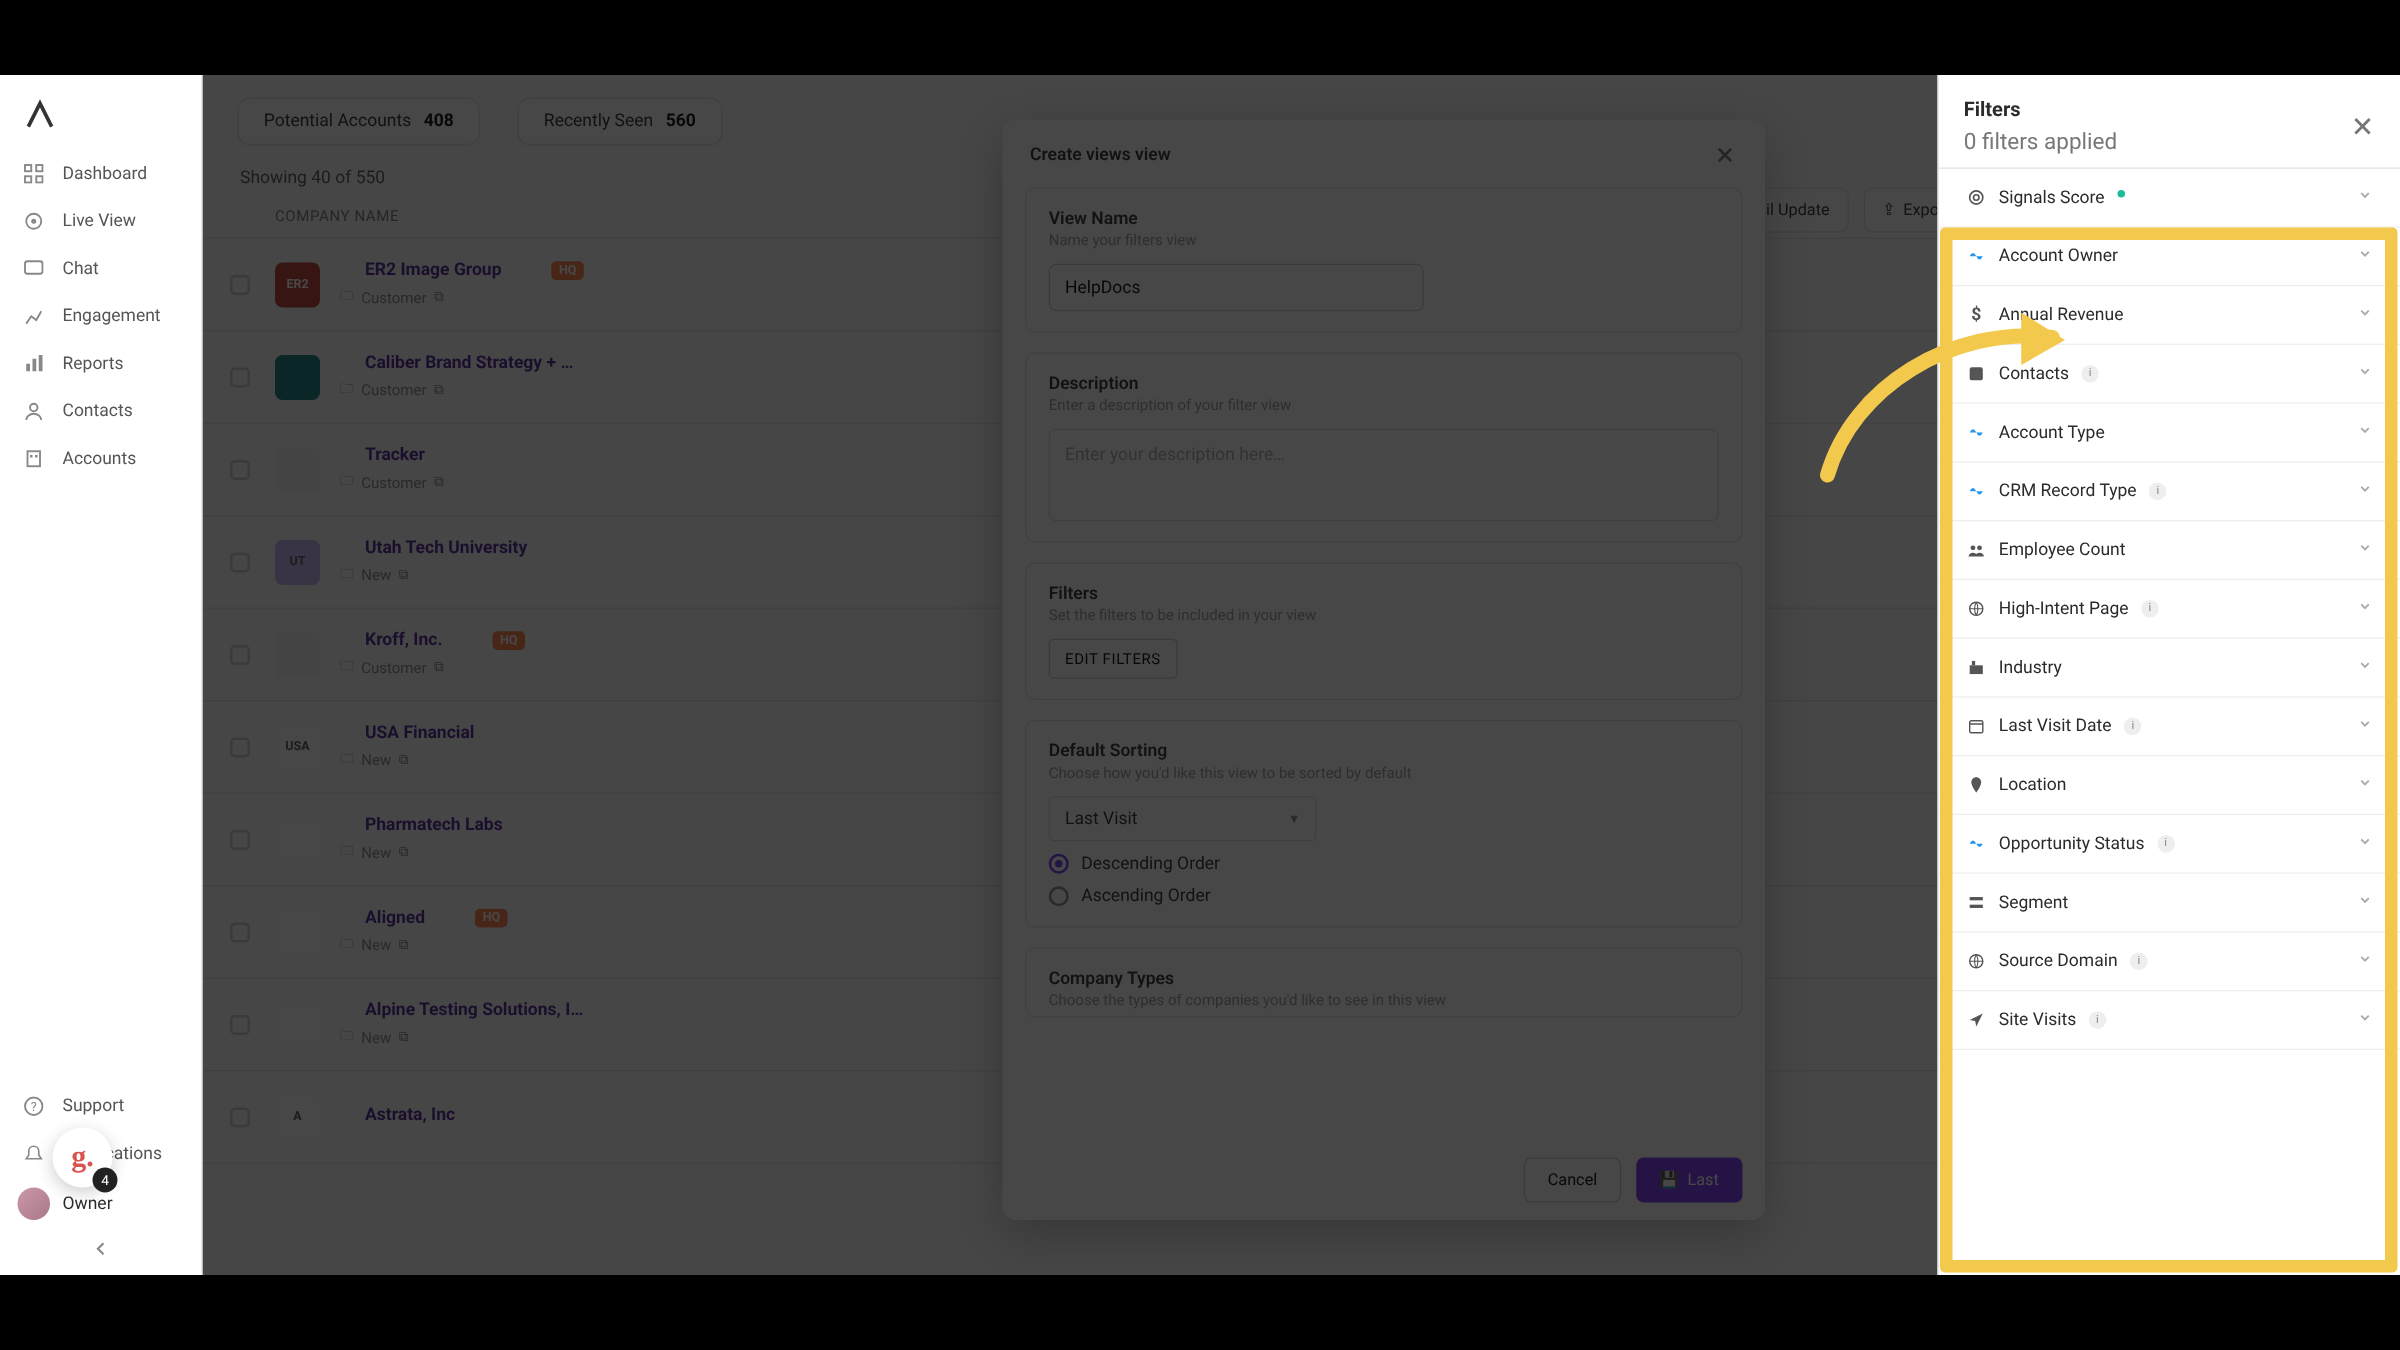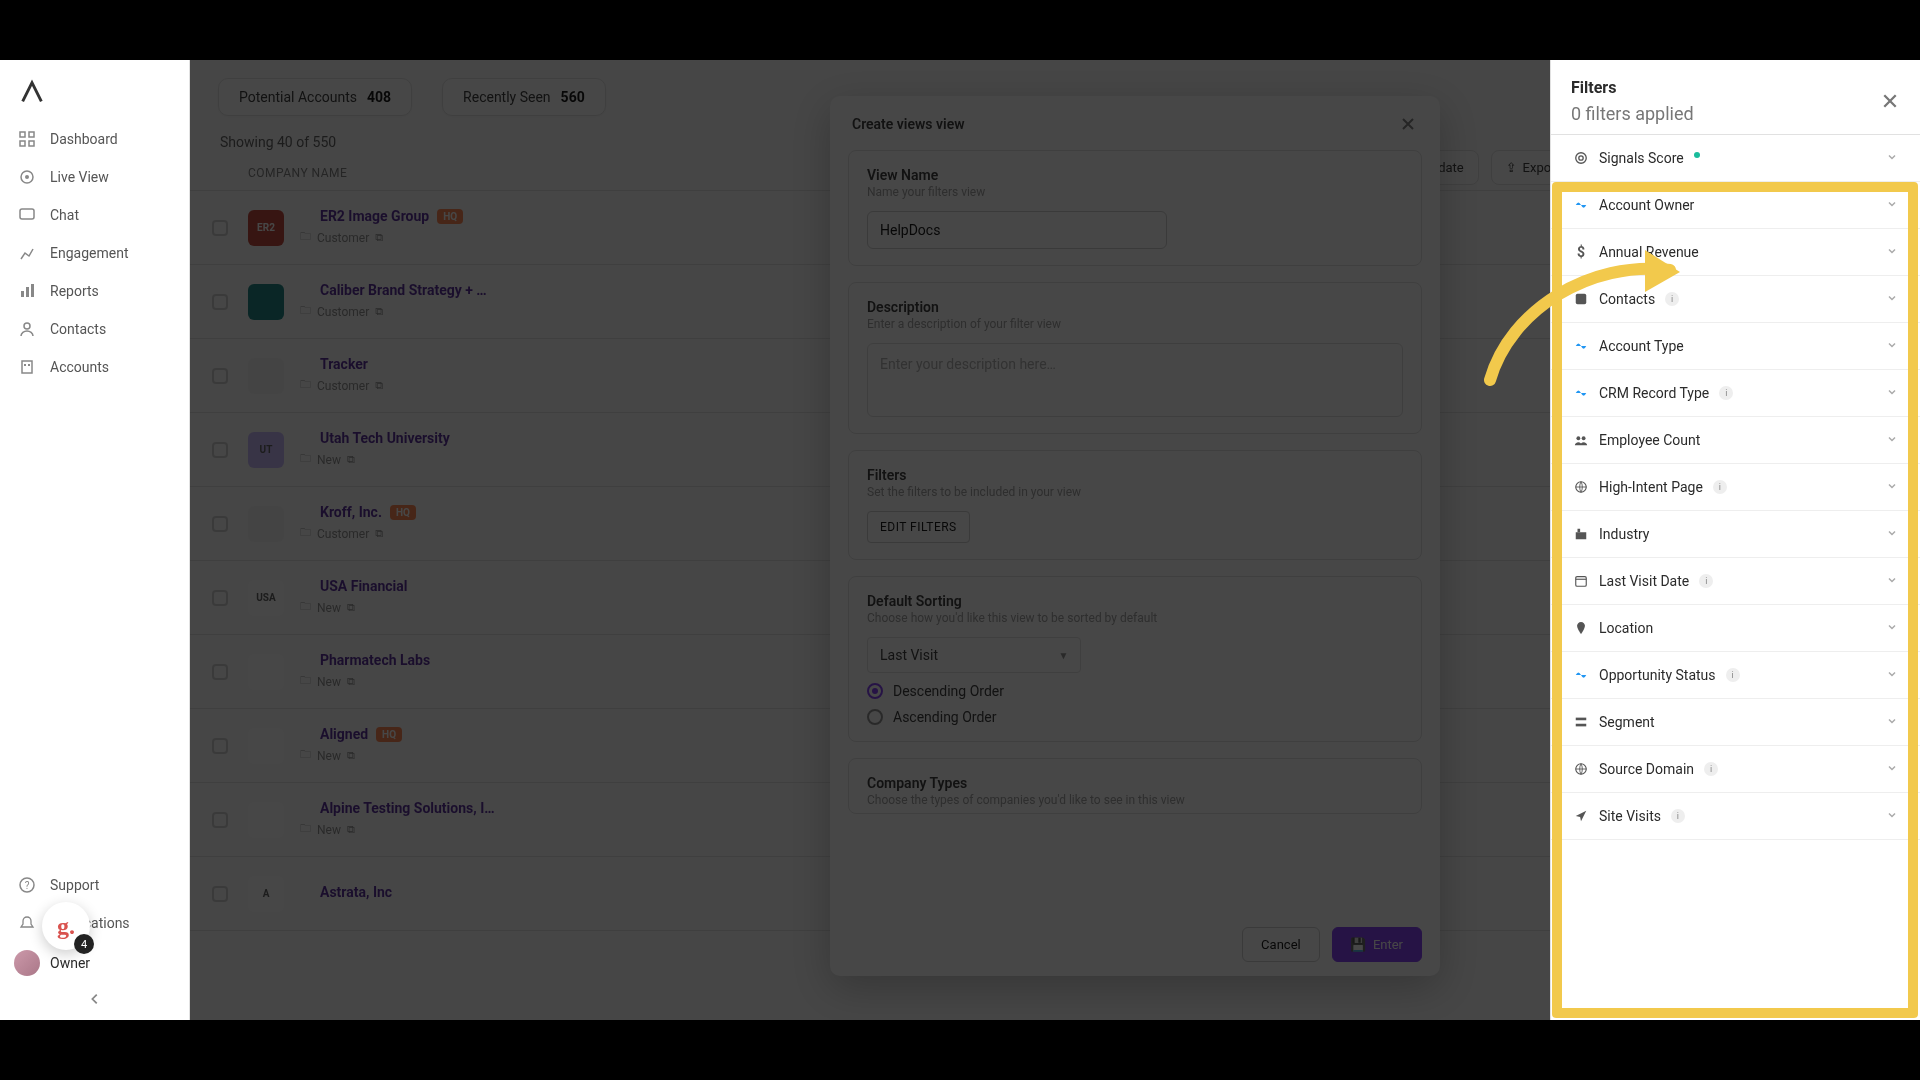--- a/index.html
+++ b/index.html
@@ -37,21 +37,21 @@
 
   .app {
     position: absolute;
     top: 60px; left: 0; right: 0; bottom: 60px;
     background: #fafafa;
     display: flex;
   }
 
   
   .sidebar {
-    width: 190px;
+    width: 162px;
     background: #fff;
     border-right: 1px solid var(--border);
     display: flex;
     flex-direction: column;
     padding-top: 12px;
   }
   .logo {
     padding: 6px 18px 14px;
   }
   .logo svg { display: block; }
@@ -147,21 +147,21 @@
     width: 36px; height: 36px; border-radius: 6px;
     background: #eee;
     display: inline-flex; align-items: center; justify-content: center;
     font-size: 10px; font-weight: 700; color: #555;
   }
   .co-name-row { display: flex; align-items: center; gap: 8px; margin-bottom: 4px; }
   .co-name { font-weight: 700; color: #4c1d95; margin-left: 20px; }
   .tag-chip {
     font-size: 10px; font-weight: 700;
     background: var(--badge-orange); color: #fff;
-    padding: 2px 6px; border-radius: 4px;
+    padding: 2px 6px; border-radius: 4px; margin-left: 32px;
   }
   .sub-row {
     display: flex; align-items: center; gap: 6px;
     color: #888; font-size: 12px;
   }
   .sub-row .folder-icon { font-size: 11px; }
   .score-cell { display: flex; justify-content: flex-end; padding-right: 8px; }
   .score-ring {
     width: 40px; height: 40px; border-radius: 50%;
     border: 4px solid var(--teal);
@@ -770,21 +770,21 @@
         <div class="card" style="padding-bottom:6px">
           <div class="card-title">Company Types</div>
           <div class="card-sub" style="margin-bottom:0">Choose the types of companies you'd like to see in this view</div>
         </div>
 
       </div>
       <div class="modal-footer">
         <button class="btn">Cancel</button>
         <button class="btn primary">
           <span>💾</span>
-          <span>Enter</span>
+          <span>Last</span>
         </button>
       </div>
     </div>
 
     <div class="dim-layer"></div>
 
     <div class="filters-panel">
       <div class="filters-header">
         <div>
           <div class="title">Filters</div>

